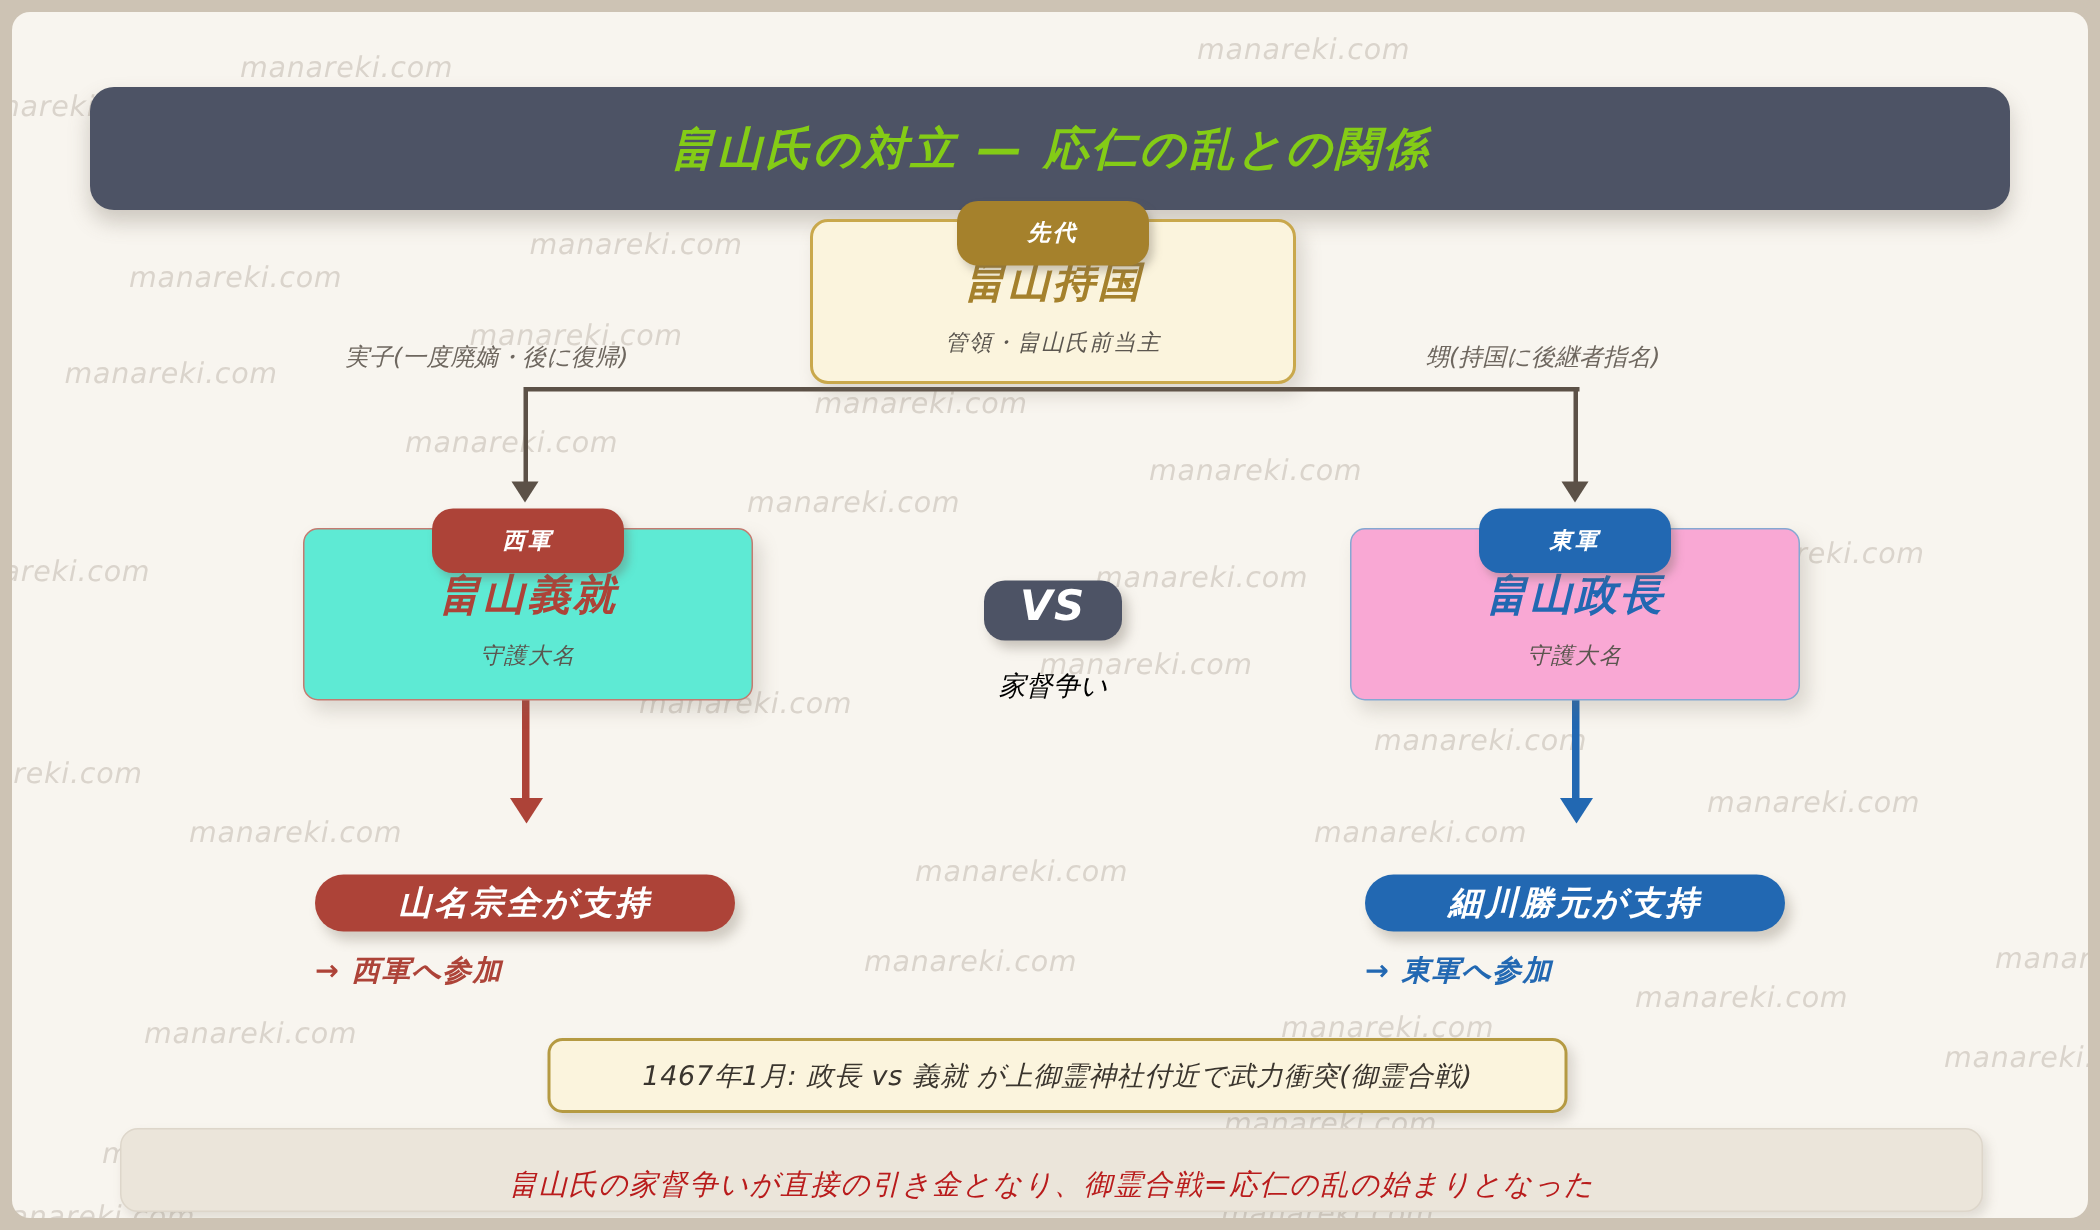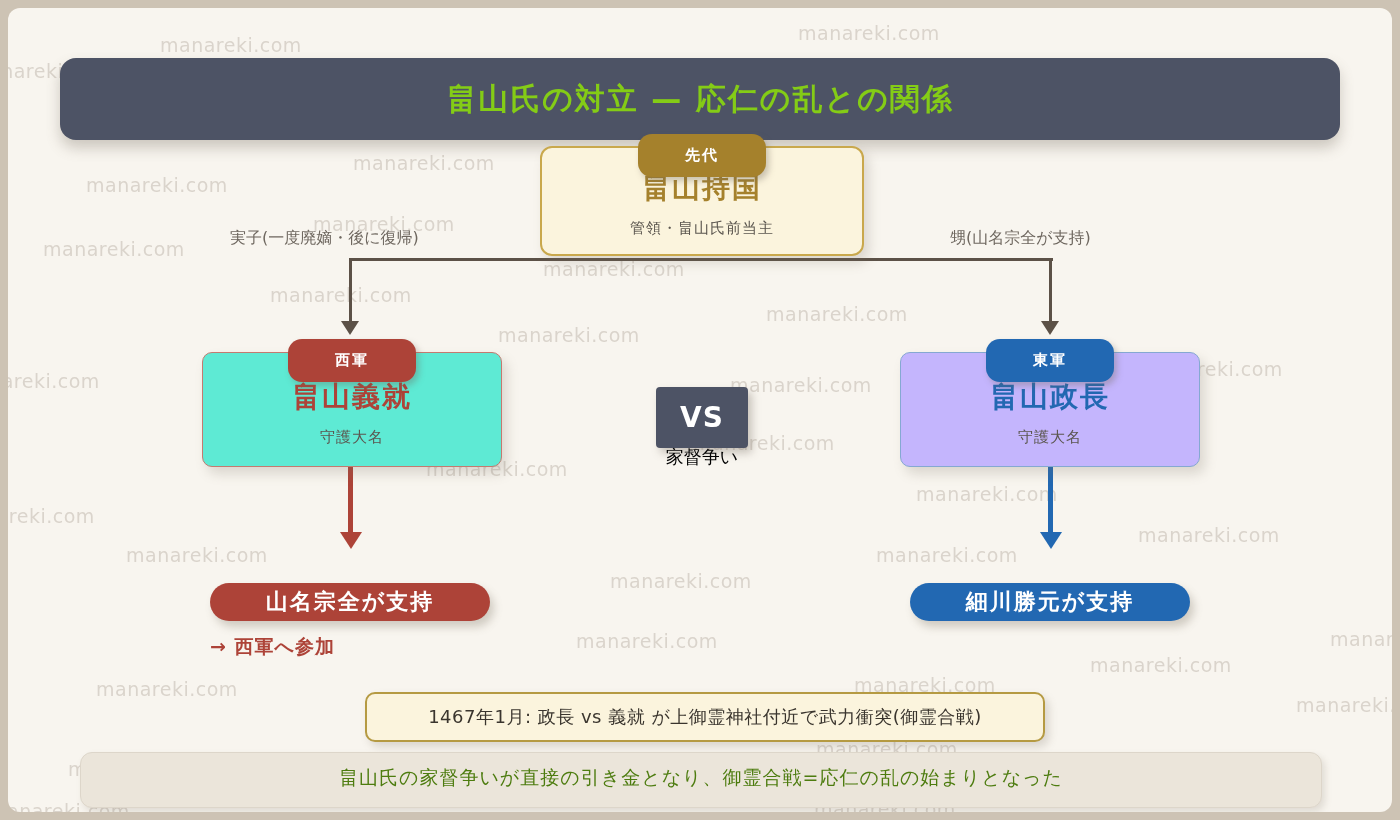--- a/index.html
+++ b/index.html
@@ -1,21 +1,21 @@
 <!DOCTYPE html>
 <html><head>
 <meta charset="utf-8">
 <style>
   html,body{margin:0;padding:0;}
   body{
     width:1400px;height:820px;overflow:hidden;
     font-family:"DejaVu Sans","Liberation Sans",sans-serif;
     background:#cdc3b4;
   }
-  .frame{position:relative;width:1400px;height:820px;background:#cdc3b4;}
+  .frame{position:relative;width:1400px;height:820px;background:#cdc3b4;font-style:italic;}
   .canvas{
     position:absolute;left:8px;top:8px;right:8px;bottom:8px;
     background:#f8f5ef;border-radius:12px;overflow:hidden;
   }
   .wm{
     position:absolute;font-size:19px;letter-spacing:.5px;
     color:rgba(148,136,122,0.30);white-space:nowrap;pointer-events:none;z-index:5;
   }
   .titlebar{
     position:absolute;left:52px;top:50px;width:1280px;height:82px;
@@ -43,44 +43,44 @@
     background:#fbf4dd;border:2px solid #c9a84c;}
   .card.predecessor .name{color:#a5812c;}
   .badge.gold{background:#a5812c;}
 
   .card.west{left:194px;top:344px;width:298px;height:113px;
     background:#5eead4;border:1.5px solid #c47a70;border-radius:10px;}
   .card.west .name{color:#ad4338;}
   .badge.red{background:#ad4338;}
 
   .card.east{left:892px;top:344px;width:298px;height:113px;
-    background:#c4b5fd;border:1.5px solid #85a8d2;border-radius:10px;}
+    background:#f9a8d4;border:1.5px solid #85a8d2;border-radius:10px;}
   .card.east .name{color:#2268b2;}
   .badge.blue{background:#2268b2;}
 
   
   .line{position:absolute;background:#5c5147;z-index:8;}
   .line.h{left:342px;top:250px;width:703px;height:3px;}
   .line.v-left{left:341px;top:250px;width:3px;height:64px;}
   .line.v-right{left:1041px;top:250px;width:3px;height:64px;}
   .head{position:absolute;width:0;height:0;z-index:8;
     border-left:9px solid transparent;border-right:9px solid transparent;}
   .head.dark{border-top:14px solid #5c5147;}
   .head.left-pos{left:333px;top:313px;}
   .head.right-pos{left:1033px;top:313px;}
 
   
   .rel-label{position:absolute;font-size:16px;color:#6e675f;z-index:9;white-space:nowrap;}
   .rel-label.left{left:222px;top:220px;}
   .rel-label.right{left:942px;top:220px;}
 
   
-  .vs{position:absolute;left:648px;top:379px;width:92px;height:61px;
-    background:#4d5365;border-radius:4px;z-index:20;
-    display:flex;align-items:center;justify-content:center;
+  .vs{position:absolute;left:648px;top:379px;width:92px;height:40px;
+    background:#4d5365;border-radius:14px;z-index:20;
+    display:flex;align-items:flex-start;justify-content:center;
     box-shadow:4px 5px 8px rgba(110,100,88,0.35);}
   .vs span{color:#fff;font-size:28px;font-weight:bold;letter-spacing:1px;}
   .vs-caption{position:absolute;left:648px;top:437px;width:92px;text-align:center;
     font-size:18px;color:#000000;z-index:20;white-space:nowrap;}
 
   
   .s-line{position:absolute;width:5px;z-index:8;}
   .s-line.red{left:340px;top:458px;height:67px;background:#ad4338;}
   .s-line.blue{left:1040px;top:458px;height:67px;background:#2268b2;}
   .s-head{position:absolute;width:0;height:0;z-index:8;
@@ -103,21 +103,21 @@
   
   .event-box{position:absolute;left:357px;top:684px;width:676px;height:46px;
     background:#fbf4dd;border:2px solid #b59a42;border-radius:10px;z-index:20;
     display:flex;align-items:center;justify-content:center;
     box-shadow:4px 5px 8px rgba(115,105,90,0.22);}
   .event-box span{font-size:18px;color:#3a352e;letter-spacing:.5px;white-space:nowrap;}
   .conclusion-box{position:absolute;left:72px;top:744px;width:1240px;height:54px;
     background:#ebe5da;border:1px solid #ddd6ca;border-radius:12px;z-index:20;
     display:flex;align-items:flex-start;justify-content:center;
     box-shadow:3px 4px 7px rgba(115,105,90,0.18);}
-  .conclusion-box span{font-size:19px;color:#4d7c0f;margin-top:12px;letter-spacing:1px;white-space:nowrap;}
+  .conclusion-box span{font-size:19px;color:#b91c1c;margin-top:24px;letter-spacing:1px;white-space:nowrap;}
 </style>
 </head>
 <body>
 
 <div class="frame">
   <div class="canvas">
 
     <div id="wm-layer">
         <div class="wm" style="left: 152px; top: 26px;">manareki.com</div>
         <div class="wm" style="left: 790px; top: 14px;">manareki.com</div>
@@ -163,21 +163,21 @@
       <span>畠山氏の対立 — 応仁の乱との関係</span>
     </div>
 
     <div class="line h"></div>
     <div class="line v-left"></div>
     <div class="line v-right"></div>
     <div class="head dark left-pos"></div>
     <div class="head dark right-pos"></div>
 
     <div class="rel-label left">実子(一度廃嫡・後に復帰)</div>
-    <div class="rel-label right">甥(山名宗全が支持)</div>
+    <div class="rel-label right">甥(持国に後継者指名)</div>
 
     <div class="card predecessor">
       <div class="badge gold">先代</div>
       <div class="name">畠山持国</div>
       <div class="role">管領・畠山氏前当主</div>
     </div>
 
     <div class="card west">
       <div class="badge red">西軍</div>
       <div class="name">畠山義就</div>
@@ -196,20 +196,21 @@
     <div class="vs-caption">家督争い</div>
 
     <div class="s-line red"></div>
     <div class="s-head red"></div>
     <div class="s-line blue"></div>
     <div class="s-head blue"></div>
 
     <div class="pill red">山名宗全が支持</div>
     <div class="join red">→ 西軍へ参加</div>
     <div class="pill blue">細川勝元が支持</div>
+    <div class="join blue">→ 東軍へ参加</div>
 
     <div class="event-box">
       <span>1467年1月: 政長 vs 義就 が上御霊神社付近で武力衝突(御霊合戦)</span>
     </div>
 
     <div class="conclusion-box">
       <span>畠山氏の家督争いが直接の引き金となり、御霊合戦=応仁の乱の始まりとなった</span>
     </div>
 
   </div>

